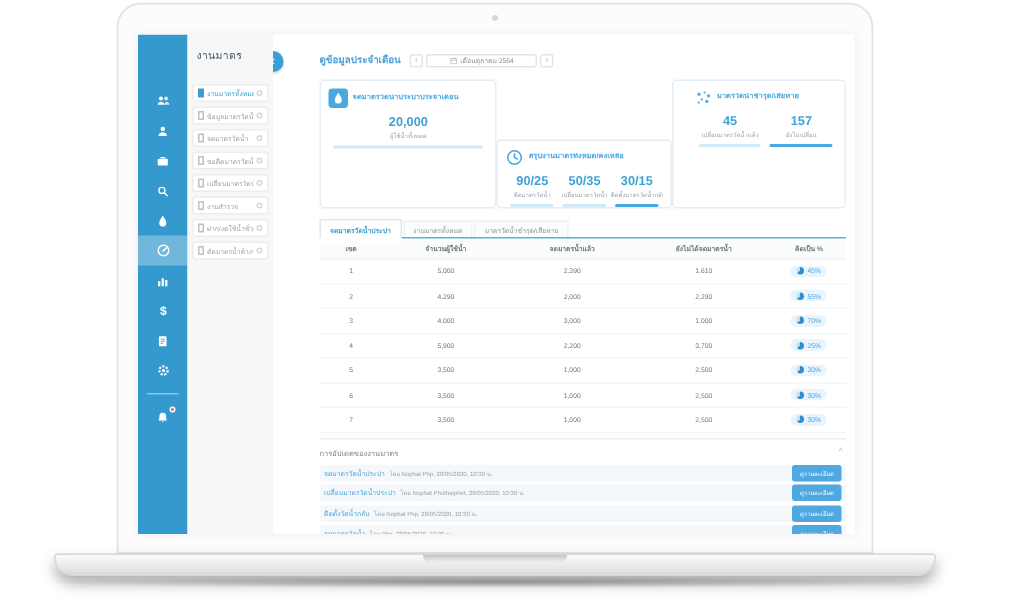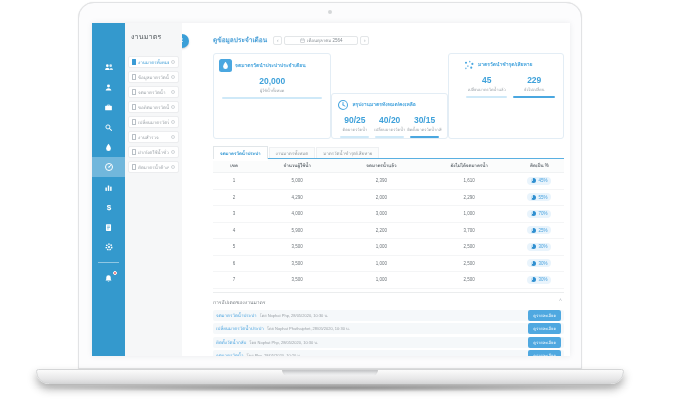--- a/index.html
+++ b/index.html
@@ -313,21 +313,21 @@
                 </span>
                 <span class="card-title">สรุปงานมาตรทั้งหมด/คงเหลือ</span>
               </div>
               <div class="card-stats">
                 <div class="stat">
                   <div class="stat-value">90/25</div>
                   <div class="stat-label">ติดมาตรวัดน้ำ</div>
                   <div class="stat-bar light"></div>
                 </div>
                 <div class="stat">
-                  <div class="stat-value">40/20</div>
+                  <div class="stat-value">50/35</div>
                   <div class="stat-label">เปลี่ยนมาตรวัดน้ำ</div>
                   <div class="stat-bar light"></div>
                 </div>
                 <div class="stat">
                   <div class="stat-value">30/15</div>
                   <div class="stat-label">ติดตั้งมาตรวัดน้ำกลับ</div>
                   <div class="stat-bar solid"></div>
                 </div>
               </div>
             </div>
@@ -345,21 +345,21 @@
                 </span>
                 <span class="card-title">มาตรวัดน้ำชำรุด/เสียหาย</span>
               </div>
               <div class="card-stats">
                 <div class="stat">
                   <div class="stat-value">45</div>
                   <div class="stat-label">เปลี่ยนมาตรวัดน้ำแล้ว</div>
                   <div class="stat-bar light"></div>
                 </div>
                 <div class="stat">
-                  <div class="stat-value">229</div>
+                  <div class="stat-value">157</div>
                   <div class="stat-label">ยังไม่เปลี่ยน</div>
                   <div class="stat-bar solid"></div>
                 </div>
               </div>
             </div>
           </div>
 
         <div class="tabs" id="tabs">
             <div class="tab active">จดมาตรวัดน้ำประปา</div>
             <div class="tab">งานมาตรทั้งหมด</div>

